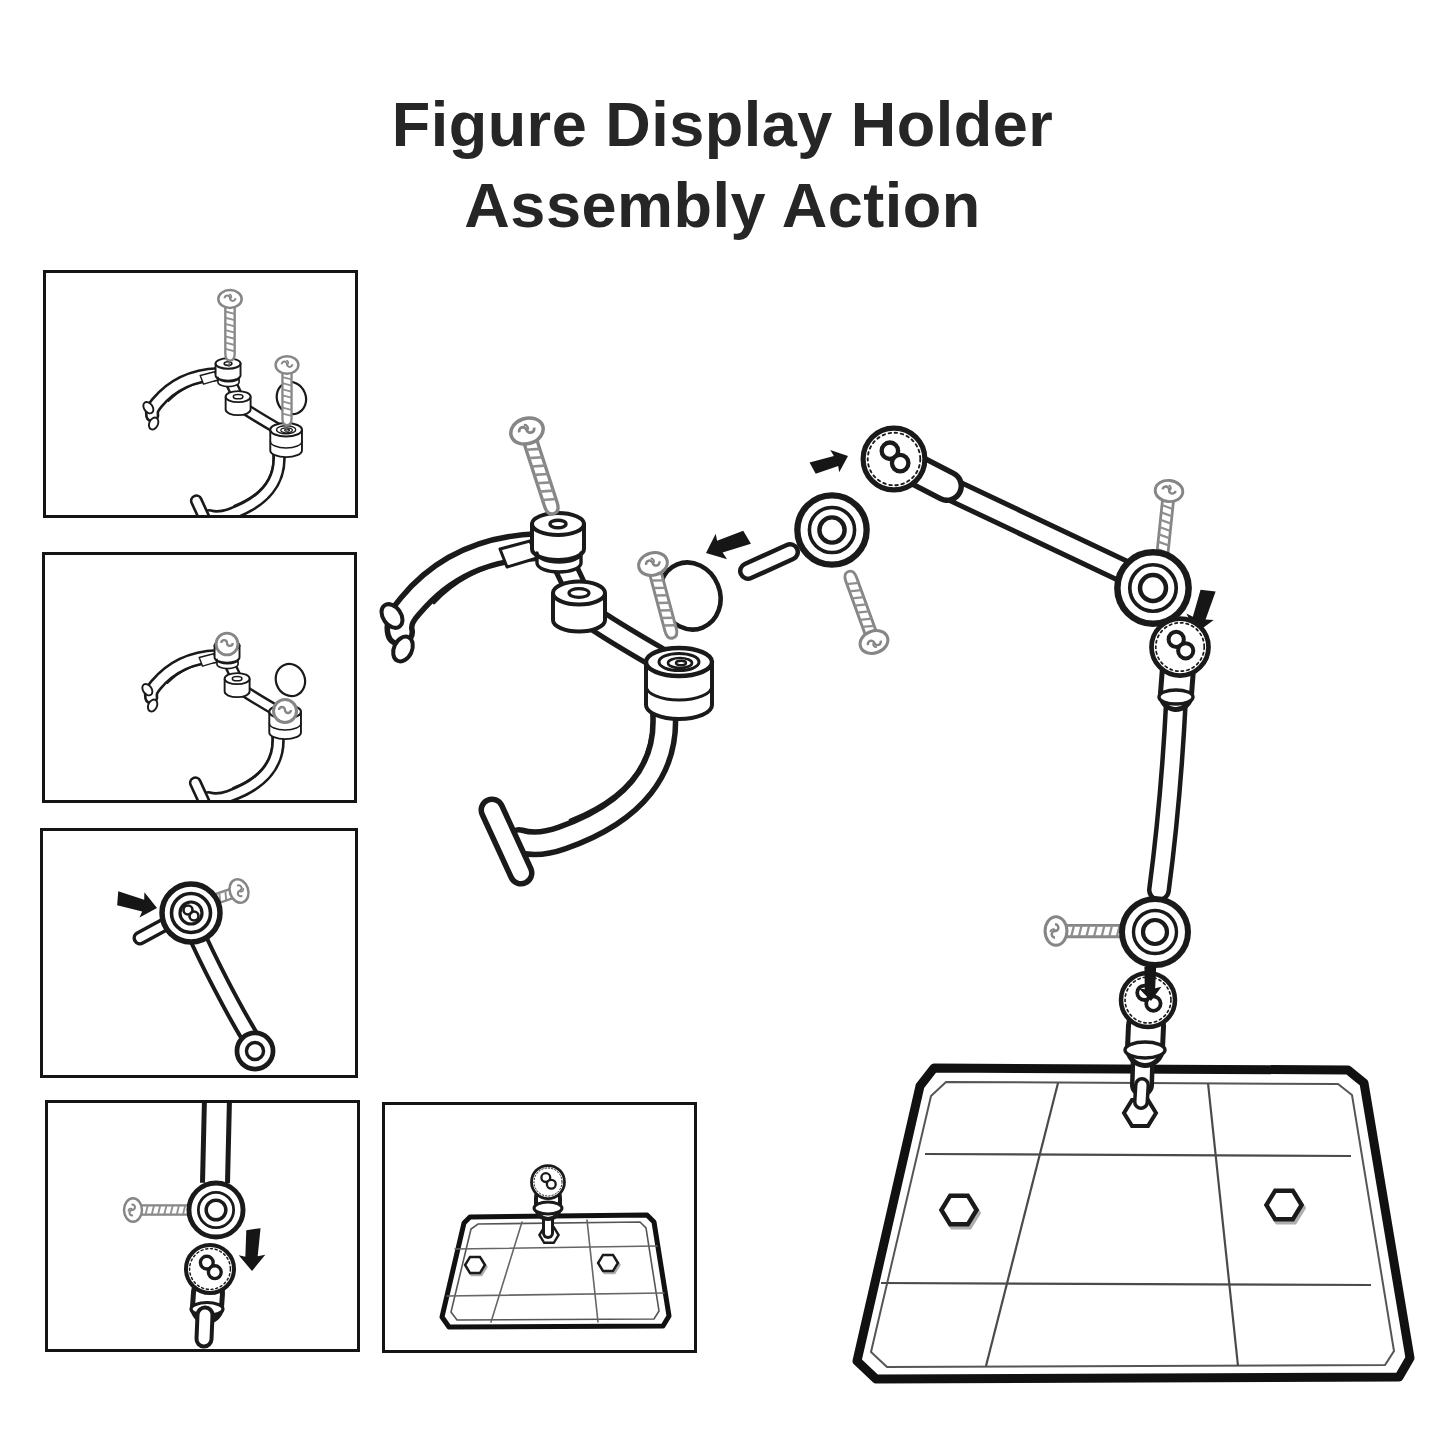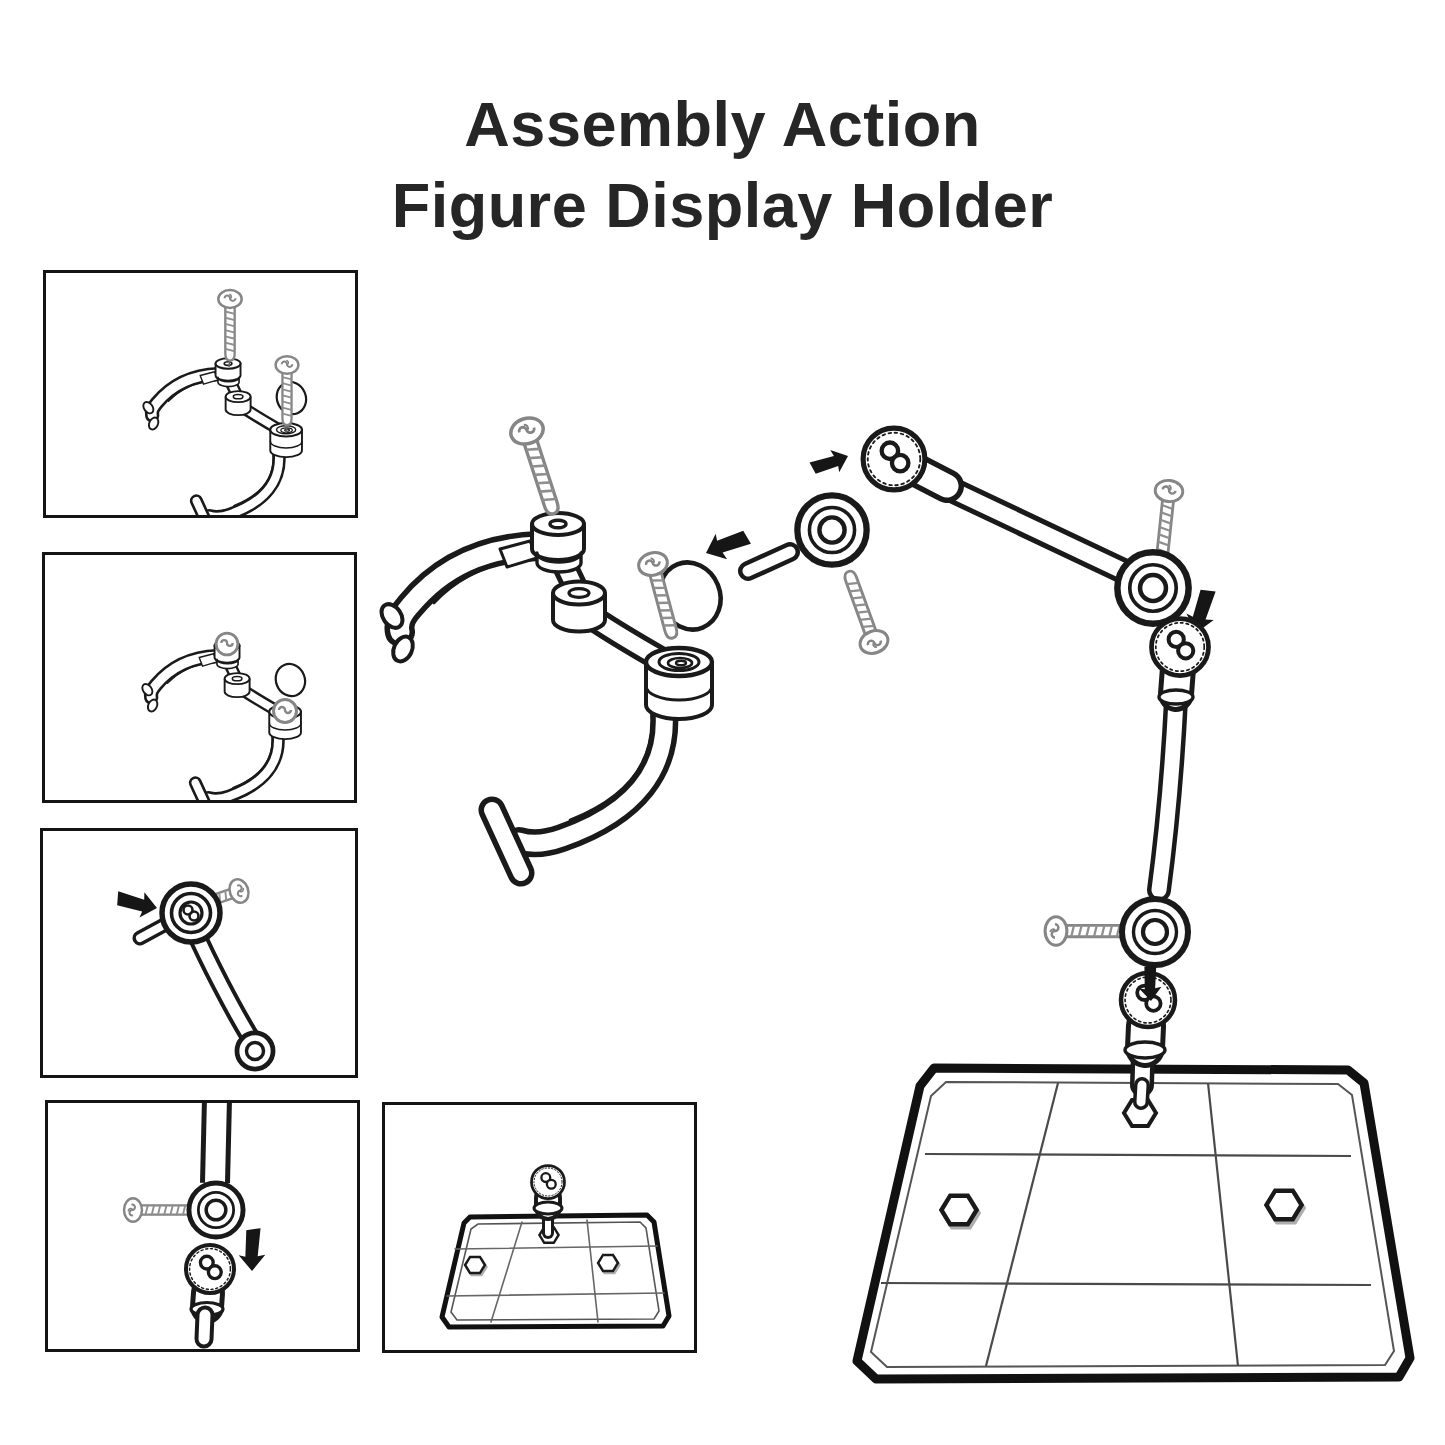--- a/index.html
+++ b/index.html
@@ -94,22 +94,22 @@
         <path d="M 646 686 A 33 14 0 0 0 712 686" fill="none" stroke="#1a1a1a" stroke-width="3"></path>
         <ellipse cx="679" cy="662" rx="33" ry="14" fill="#ffffff" stroke="#1a1a1a" stroke-width="4.4"></ellipse>
         <ellipse cx="679" cy="662" rx="20" ry="8.5" fill="none" stroke="#1a1a1a" stroke-width="3"></ellipse>
         <ellipse cx="680" cy="663" rx="12" ry="5" fill="none" stroke="#1a1a1a" stroke-width="2.6"></ellipse>
         <ellipse cx="681" cy="663" rx="5" ry="2.2" fill="none" stroke="#1a1a1a" stroke-width="2.4"></ellipse>
       </g>
     </defs>
   </svg>
 
   <div id="title">
+    <div>Figure Display Holder</div>
     <div>Assembly Action</div>
-    <div>Figure Display Holder</div>
   </div>
 
   <svg id="main-art" viewBox="0 0 1445 1445" xmlns="http://www.w3.org/2000/svg" aria-label="full-assembly-exploded-view">
     <g>
       <use href="#clamp" xlink:href="#clamp"></use>
     </g>
     <g transform="translate(527,431) rotate(-18) scale(1.1)">
       <use href="#screw" xlink:href="#screw"></use>
     </g>
     <g transform="translate(653,564) rotate(-15) scale(0.97)">

